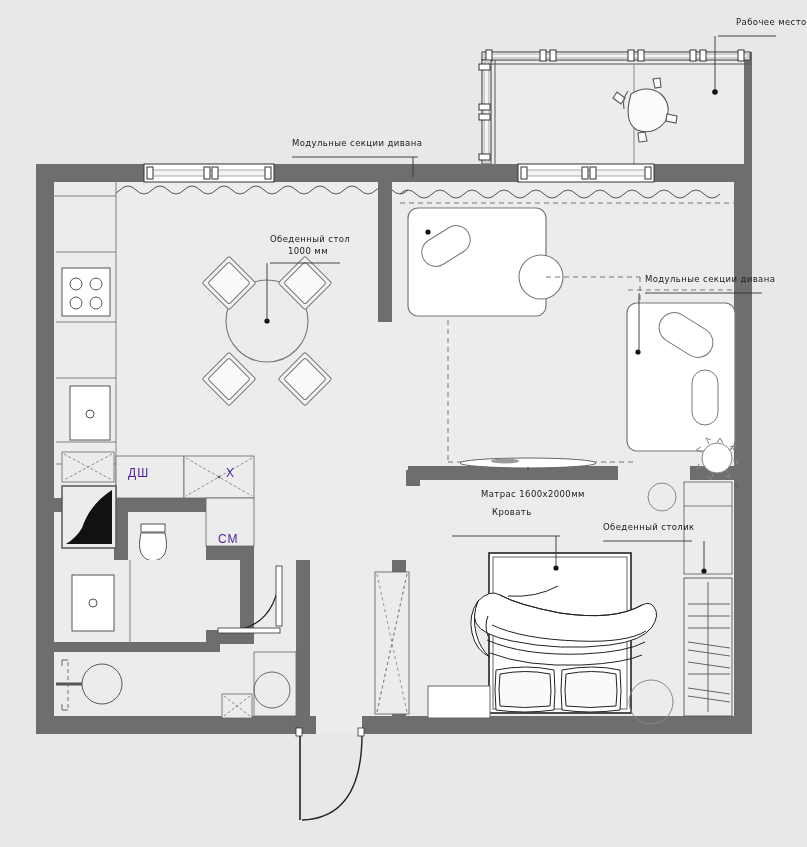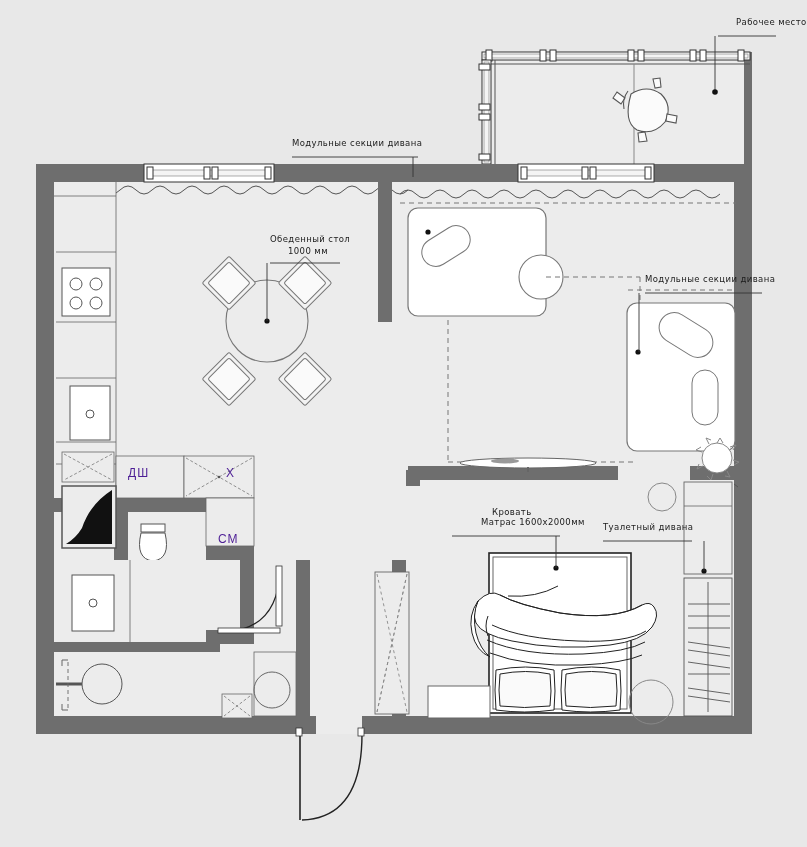--- a/index.html
+++ b/index.html
@@ -369,20 +369,20 @@
   </g>
 
 </svg>
 
 <div class="lbl" style="left:736px;top:17px;">Рабочее место</div>
 <div class="lbl" style="left:292px;top:138px;">Модульные секции дивана</div>
 <div class="lbl" style="left:645px;top:274px;">Модульные секции дивана</div>
 <div class="lbl" style="left:270px;top:234px;">Обеденный стол</div>
 <div class="lbl" style="left:288px;top:246px;">1000 мм</div>
 <div class="lbl" style="left:452px;top:507px;margin-left:40px;">Кровать</div>
-<div class="lbl" style="left:452px;top:517px;padding-left:29px;">Матрас 1600x2000мм</div>
-<div class="lbl" style="left:603px;top:522px;">Туалетный дивана</div>
+<div class="lbl" style="left:452px;top:489px;padding-left:29px;">Матрас 1600x2000мм</div>
+<div class="lbl" style="left:603px;top:522px;">Обеденный столик</div>
 
 <div class="room-letter" style="left:128px;top:466px;">ДШ</div>
 <div class="room-letter" style="left:226px;top:466px;">Х</div>
 <div class="room-letter" style="left:218px;top:532px;">СМ</div>
 
 </div>
 
 </body></html>

